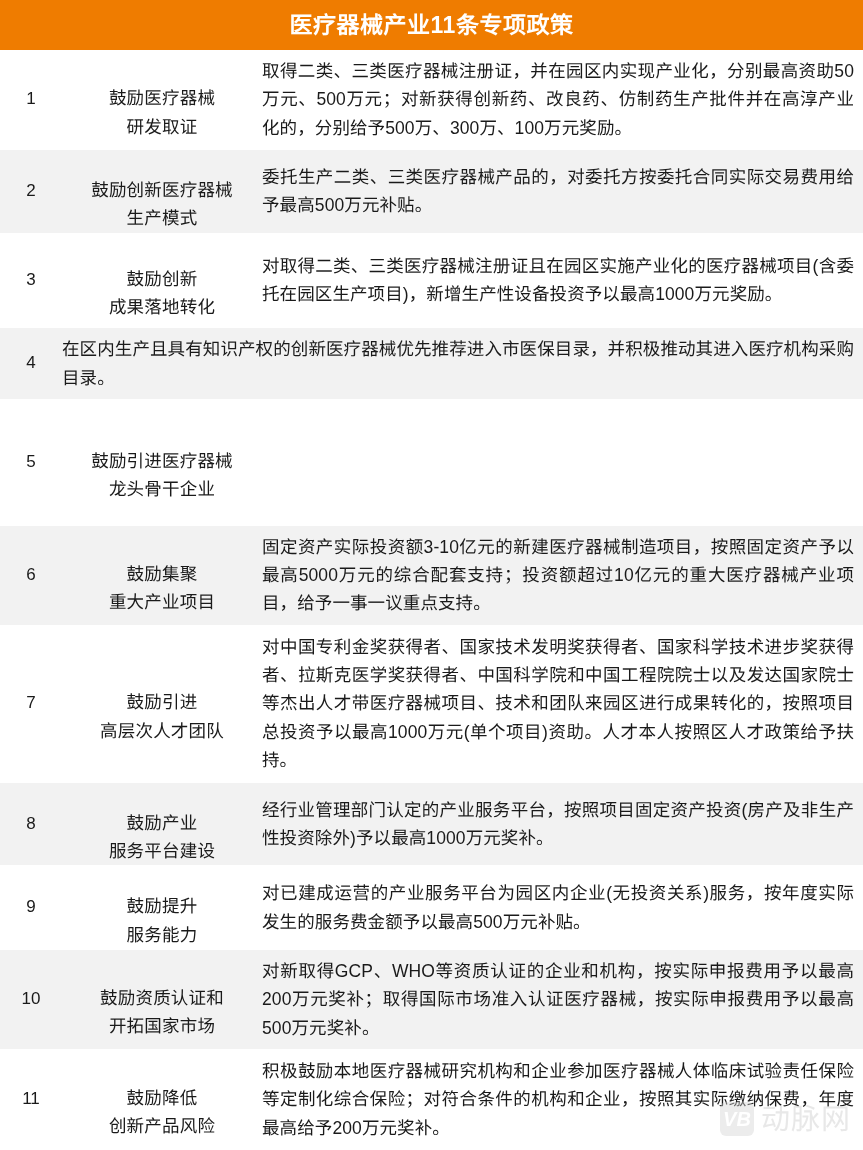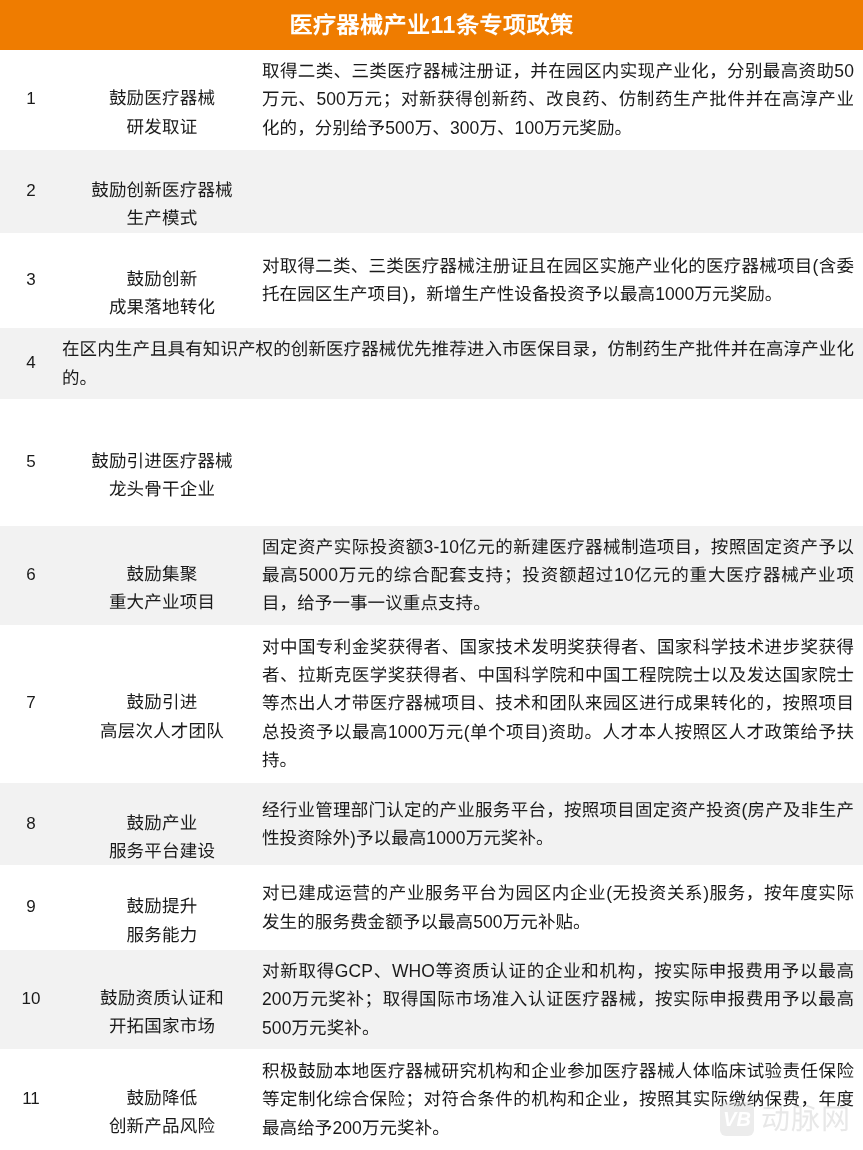--- a/index.html
+++ b/index.html
@@ -157,35 +157,38 @@
         <div class="cell-content">
           <div class="cell-content-text">取得二类、三类医疗器械注册证，并在园区内实现产业化，分别最高资助50万元、500万元；对新获得创新药、改良药、仿制药生产批件并在高淳产业化的，分别给予500万、300万、100万元奖励。</div>
         </div>
       </div>
       <div class="policy-row alt" style="flex: 2 0 0px;">
         <div class="cell-index">2</div>
         <div class="cell-title">
           <div class="cell-title-text">鼓励创新医疗器械
 生产模式</div>
         </div>
+        <div class="cell-content">
+          <div class="cell-content-text">委托生产二类、三类医疗器械产品的，对委托方按委托合同实际交易费用给予最高500万元补贴。</div>
+        </div>
       </div>
       <div class="policy-row" style="flex: 3 0 0px;">
         <div class="cell-index">3</div>
         <div class="cell-title">
           <div class="cell-title-text">鼓励创新
 成果落地转化</div>
         </div>
         <div class="cell-content">
           <div class="cell-content-text">对取得二类、三类医疗器械注册证且在园区实施产业化的医疗器械项目(含委托在园区生产项目)，新增生产性设备投资予以最高1000万元奖励。</div>
         </div>
       </div>
       <div class="policy-row alt" style="flex: 2 0 0px;">
         <div class="cell-index">4</div>
         <div class="cell-content">
-          <div class="cell-content-text">在区内生产且具有知识产权的创新医疗器械优先推荐进入市医保目录，仿制药生产批件并在高淳产业化的。</div>
+          <div class="cell-content-text">在区内生产且具有知识产权的创新医疗器械优先推荐进入市医保目录，并积极推动其进入医疗机构采购目录。</div>
         </div>
       </div>
       <div class="policy-row" style="flex: 4 0 0px;">
         <div class="cell-index">5</div>
         <div class="cell-title">
           <div class="cell-title-text">鼓励引进医疗器械
 龙头骨干企业</div>
         </div>
       </div>
       <div class="policy-row alt" style="flex: 3 0 0px;">

